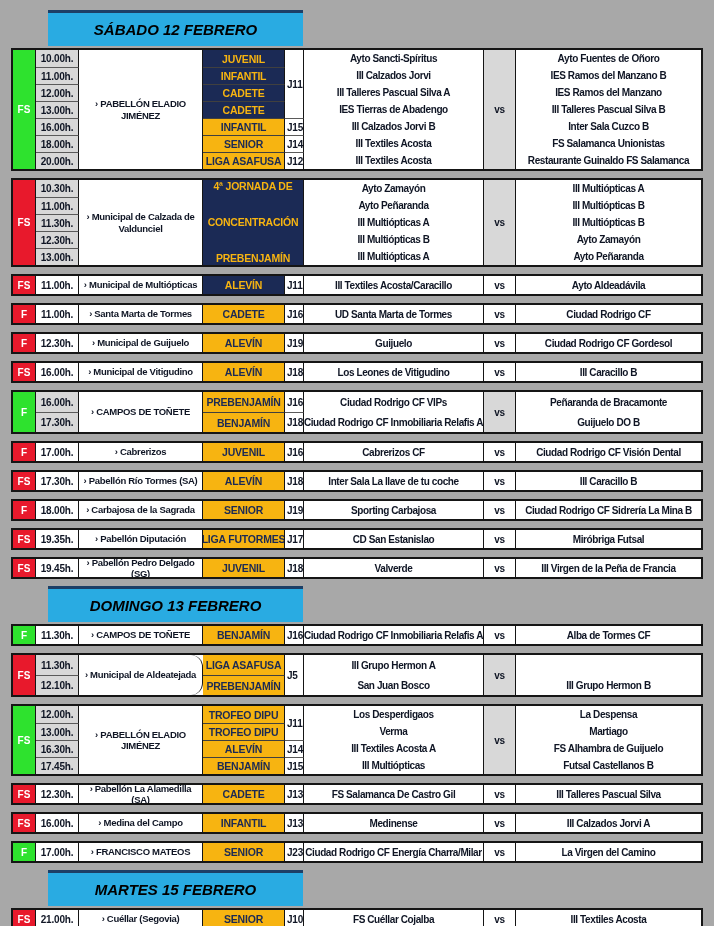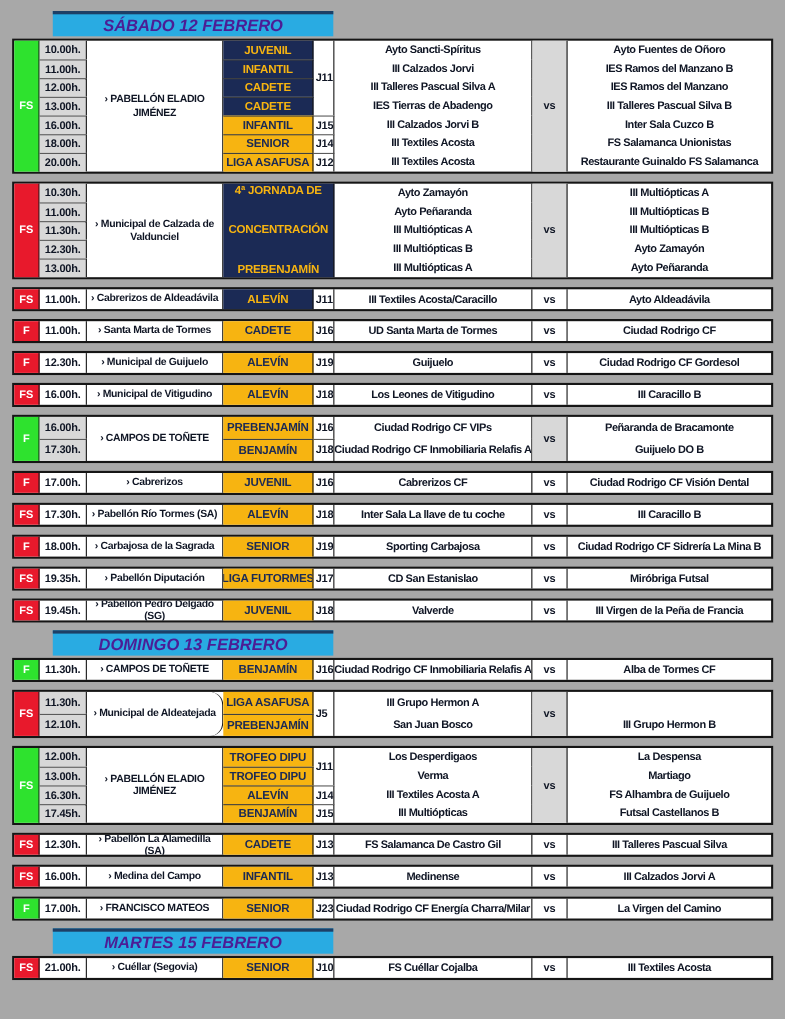--- a/index.html
+++ b/index.html
@@ -5,24 +5,24 @@
   html,body{margin:0;padding:0;}
   body{
     width:714px;height:926px;
     background:#a8a8a8;
     font-family:"Liberation Sans",sans-serif;
     -webkit-font-smoothing:antialiased;
     overflow:hidden;
   }
   .wrap{position:relative;padding:10px 0 0 11px;box-sizing:border-box;}
   .day-header{
-    width:255px;height:23px;margin:0 0 2px 37px;
+    width:255px;height:36px;margin:0 0 2px 37px;
     background:#29abe2;border-top:3px solid #1d3f66;
     display:flex;align-items:center;justify-content:center;
-    color:#4c1d95;font-style:italic;font-weight:bold;font-size:15px;
+    color:#000000;font-style:italic;font-weight:bold;font-size:15px;
     letter-spacing:0;box-sizing:border-box;
   }
   .section{margin-bottom:1px;}
   .block{
     width:692px;border:2px solid #151515;background:#ffffff;
     display:grid;
     grid-template-columns:23px 43px 124px 82px 19px 180px 32px 1fr;
     box-sizing:border-box;margin-bottom:7px;
   }
   .cell{
@@ -121,21 +121,21 @@
         <div class="cell vs gray" style="grid-area: 1 / 7 / 6;">vs</div>
         <div class="cell away" style="grid-area: 1 / 8;">III Multiópticas A</div>
         <div class="cell away" style="grid-area: 2 / 8;">III Multiópticas B</div>
         <div class="cell away" style="grid-area: 3 / 8;">III Multiópticas B</div>
         <div class="cell away" style="grid-area: 4 / 8;">Ayto Zamayón</div>
         <div class="cell away" style="grid-area: 5 / 8;">Ayto Peñaranda</div>
       </div>
       <div class="block" style="grid-auto-rows: 18px; grid-template-rows: repeat(1, 18px);">
         <div class="cell badge red" style="grid-area: 1 / 1 / 2;">FS</div>
         <div class="cell time" style="grid-area: 1 / 2;">11.00h.</div>
-        <div class="cell venue" style="grid-area: 1 / 3 / 2;">› Cabrerizos de Aldeadávila</div>
+        <div class="cell venue" style="grid-area: 1 / 3 / 2;">› Municipal de Multiópticas</div>
         <div class="cell cat navy" style="grid-area: 1 / 4 / 2;">ALEVÍN</div>
         <div class="cell code" style="grid-area: 1 / 5 / 2;">J11</div>
         <div class="cell home" style="grid-area: 1 / 6;">III Textiles Acosta/Caracillo</div>
         <div class="cell vs" style="grid-area: 1 / 7 / 2;">vs</div>
         <div class="cell away" style="grid-area: 1 / 8;">Ayto Aldeadávila</div>
       </div>
       <div class="block" style="grid-auto-rows: 18px; grid-template-rows: repeat(1, 18px);">
         <div class="cell badge red" style="grid-area: 1 / 1 / 2;">F</div>
         <div class="cell time" style="grid-area: 1 / 2;">11.00h.</div>
         <div class="cell venue" style="grid-area: 1 / 3 / 2;">› Santa Marta de Tormes</div>

